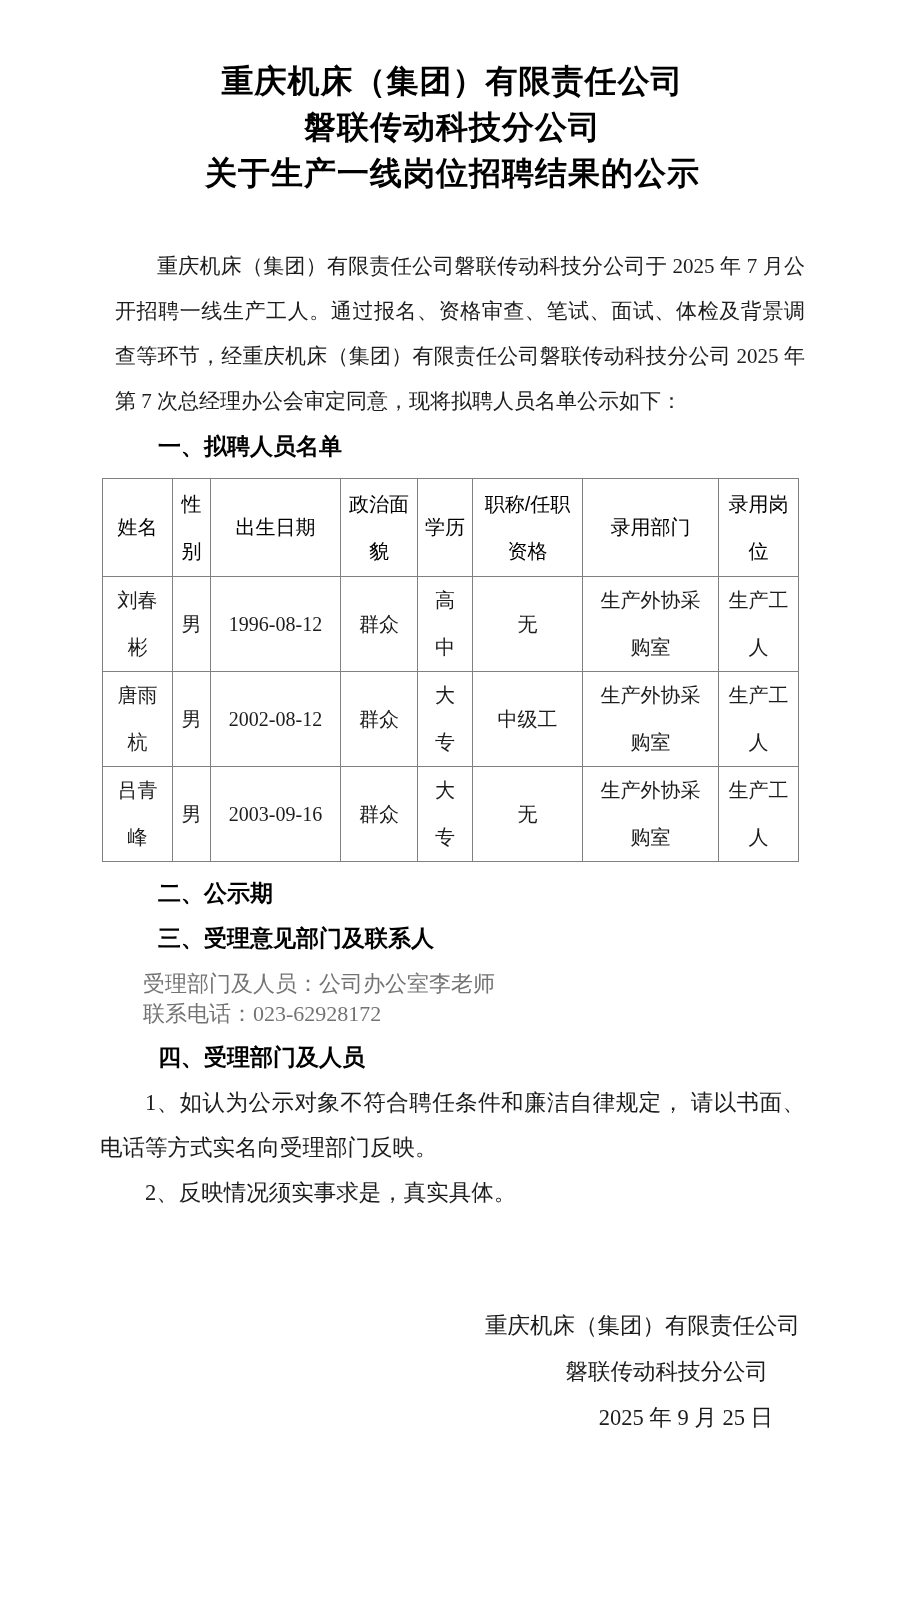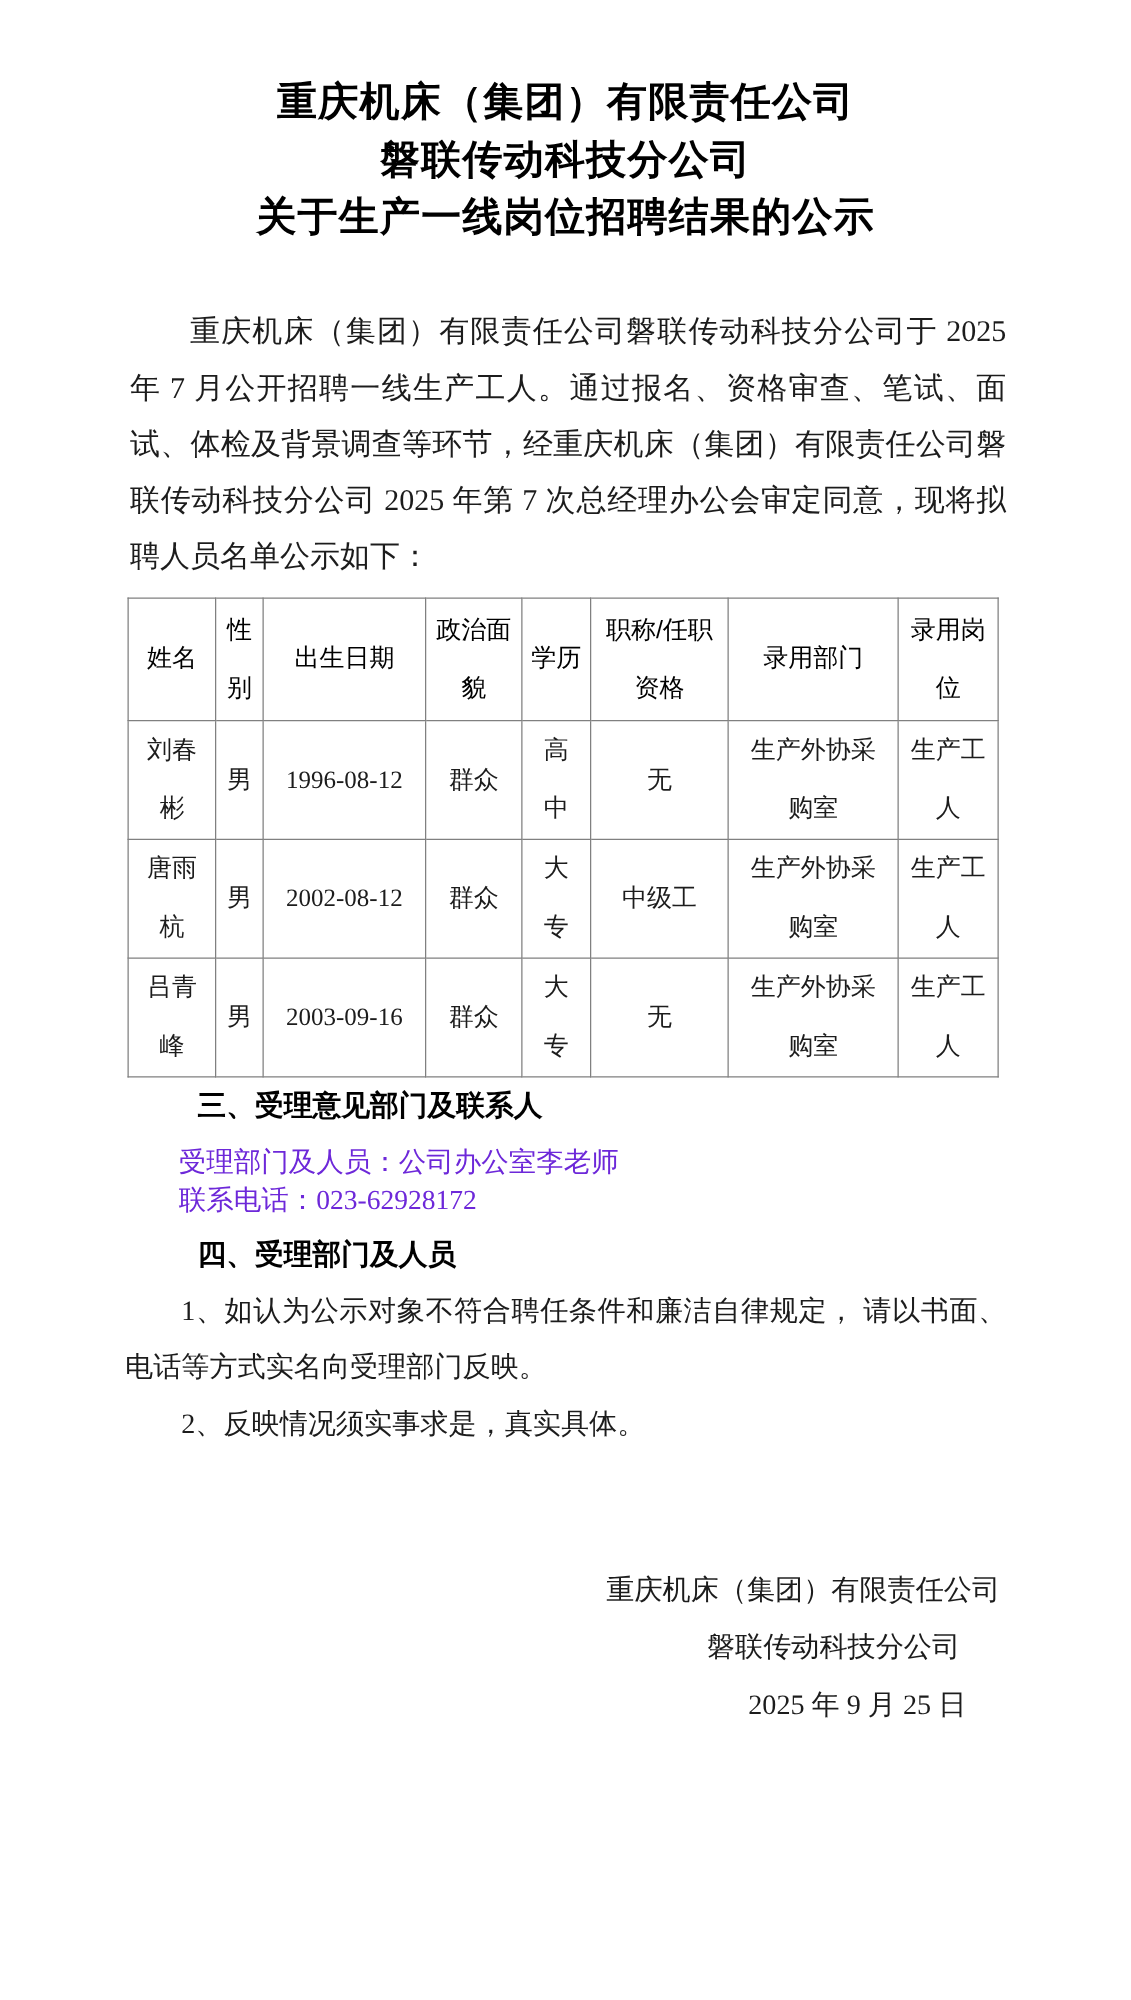--- a/index.html
+++ b/index.html
@@ -16,22 +16,22 @@
   }
   .doc-title {
     text-align: center;
     font-weight: bold;
     font-size: 32px;
     line-height: 46px;
     letter-spacing: 1px;
     color: #000000;
   }
   .intro {
-    margin: 48px 0 0 4px;
-    font-size: 24px;
+    margin: 48px 0 0 15px;
+    font-size: 21px;
     line-height: 45px;
     text-align: justify;
     text-indent: 2em;
     color: #1c1c1c;
   }
   .sec-heading {
     margin: 0;
     padding-left: 58px;
     font-family: "Liberation Sans", "DejaVu Sans", sans-serif;
     font-weight: bold;
@@ -75,21 +75,21 @@
     padding-left: 43px;
     font-size: 22.5px;
     line-height: 45px;
     color: #1c1c1c;
   }
   .contact {
     margin: 0;
     padding-left: 43px;
     font-size: 22px;
     line-height: 30px;
-    color: #6d28d9;
+    color: #737373;
   }
   .contact-first { margin-top: 8px; }
   .item {
     margin: 0;
     font-size: 22.5px;
     line-height: 45px;
     text-indent: 2em;
     text-align: justify;
     color: #1c1c1c;
   }
@@ -110,20 +110,21 @@
 <div class="page">
 
   <header class="doc-title">
     <div>重庆机床（集团）有限责任公司</div>
     <div>磐联传动科技分公司</div>
     <div>关于生产一线岗位招聘结果的公示</div>
   </header>
 
   <p class="intro">重庆机床（集团）有限责任公司磐联传动科技分公司于 2025 年 7 月公开招聘一线生产工人。通过报名、资格审查、笔试、面试、体检及背景调查等环节，经重庆机床（集团）有限责任公司磐联传动科技分公司 2025 年第 7 次总经理办公会审定同意，现将拟聘人员名单公示如下：</p>
 
+  <h2 class="sec-heading h2-s1">一、拟聘人员名单</h2>
 
   <table class="recruits">
     <colgroup>
       <col style="width:70px">
         <col style="width:38px">
         <col style="width:130px">
         <col style="width:77px">
       <col style="width:55px">
         <col style="width:110px">
         <col style="width:136px">
@@ -184,20 +185,21 @@
 专</td>
         <td>无</td>
         <td>生产外协采
 购室</td>
         <td>生产工
 人</td>
       </tr>
     </tbody>
   </table>
 
+  <h2 class="sec-heading h2-s2">二、公示期</h2>
 
   <h2 class="sec-heading">三、受理意见部门及联系人</h2>
   <p class="contact contact-first">受理部门及人员：公司办公室李老师</p>
   <p class="contact">联系电话：023-62928172</p>
 
   <h2 class="sec-heading h2-s4">四、受理部门及人员</h2>
   <p class="item">1、如认为公示对象不符合聘任条件和廉洁自律规定， 请以书面、电话等方式实名向受理部门反映。</p>
   <p class="item">2、反映情况须实事求是，真实具体。</p>
 
   <div class="signature">

